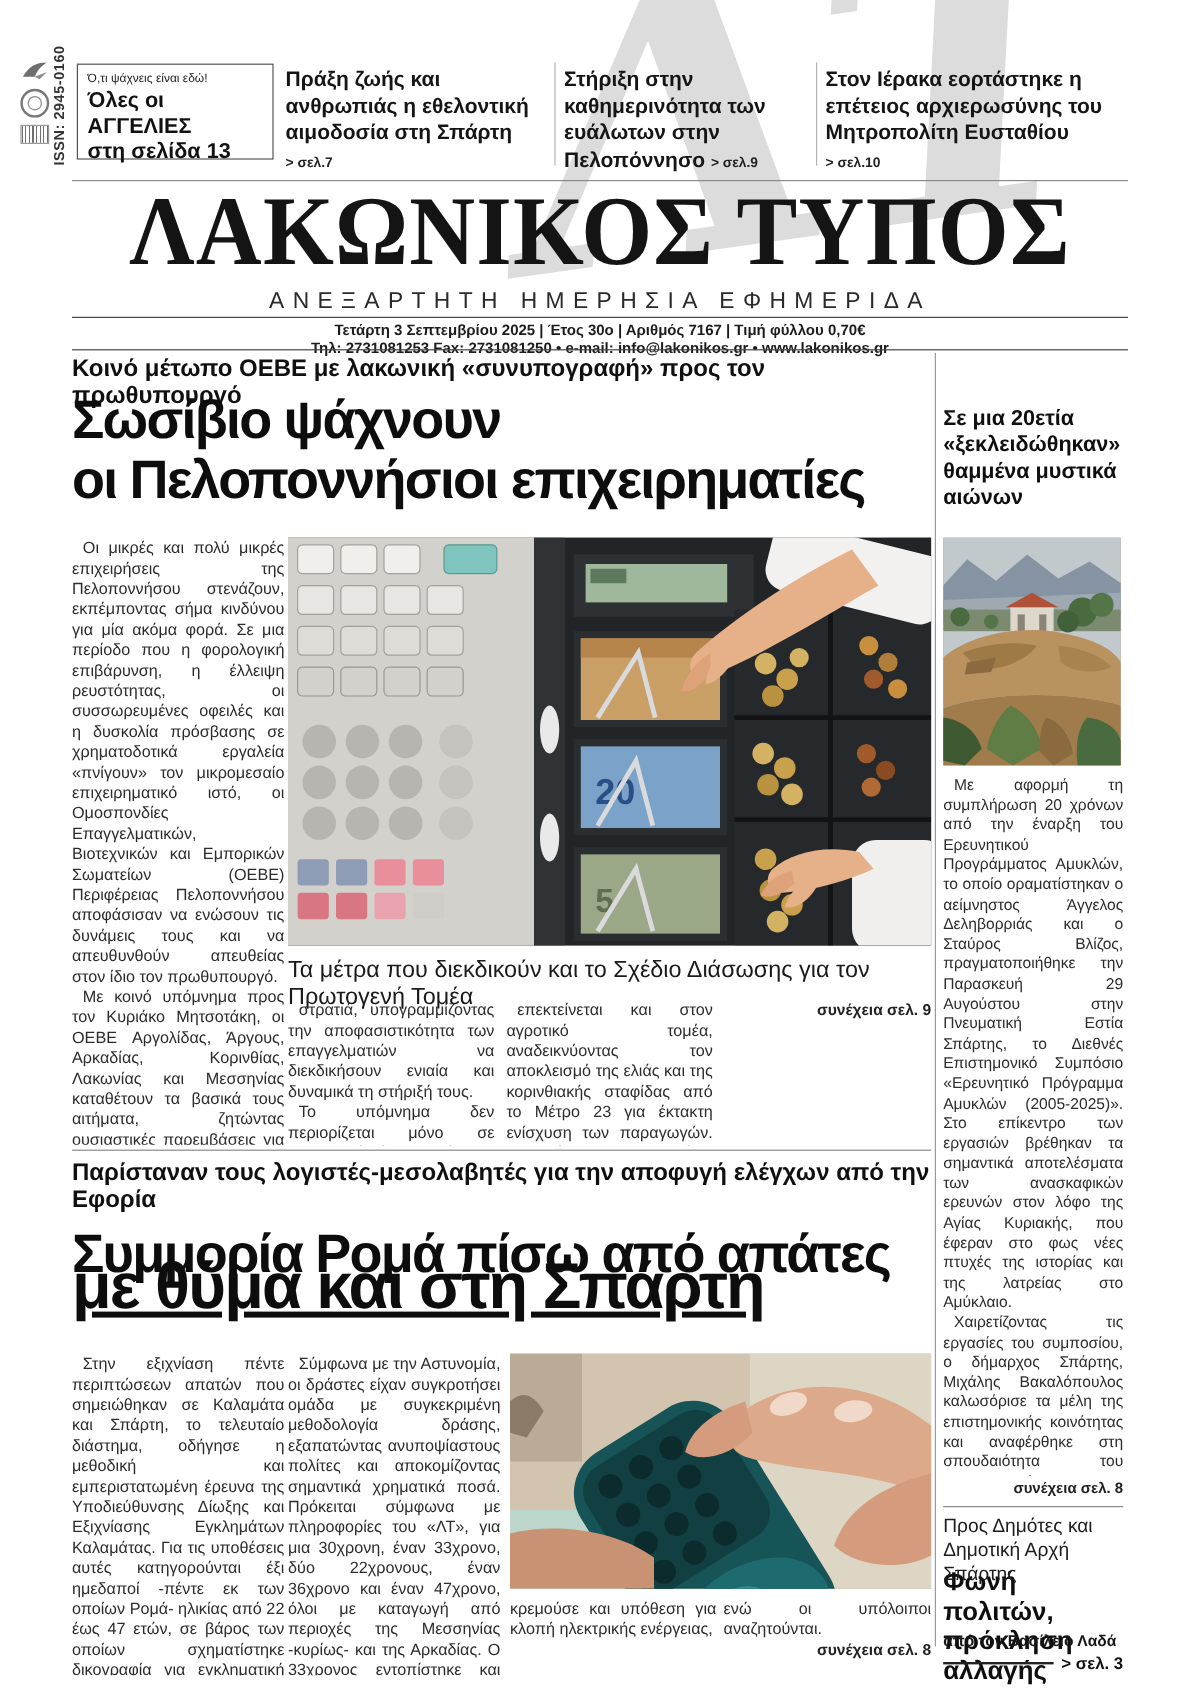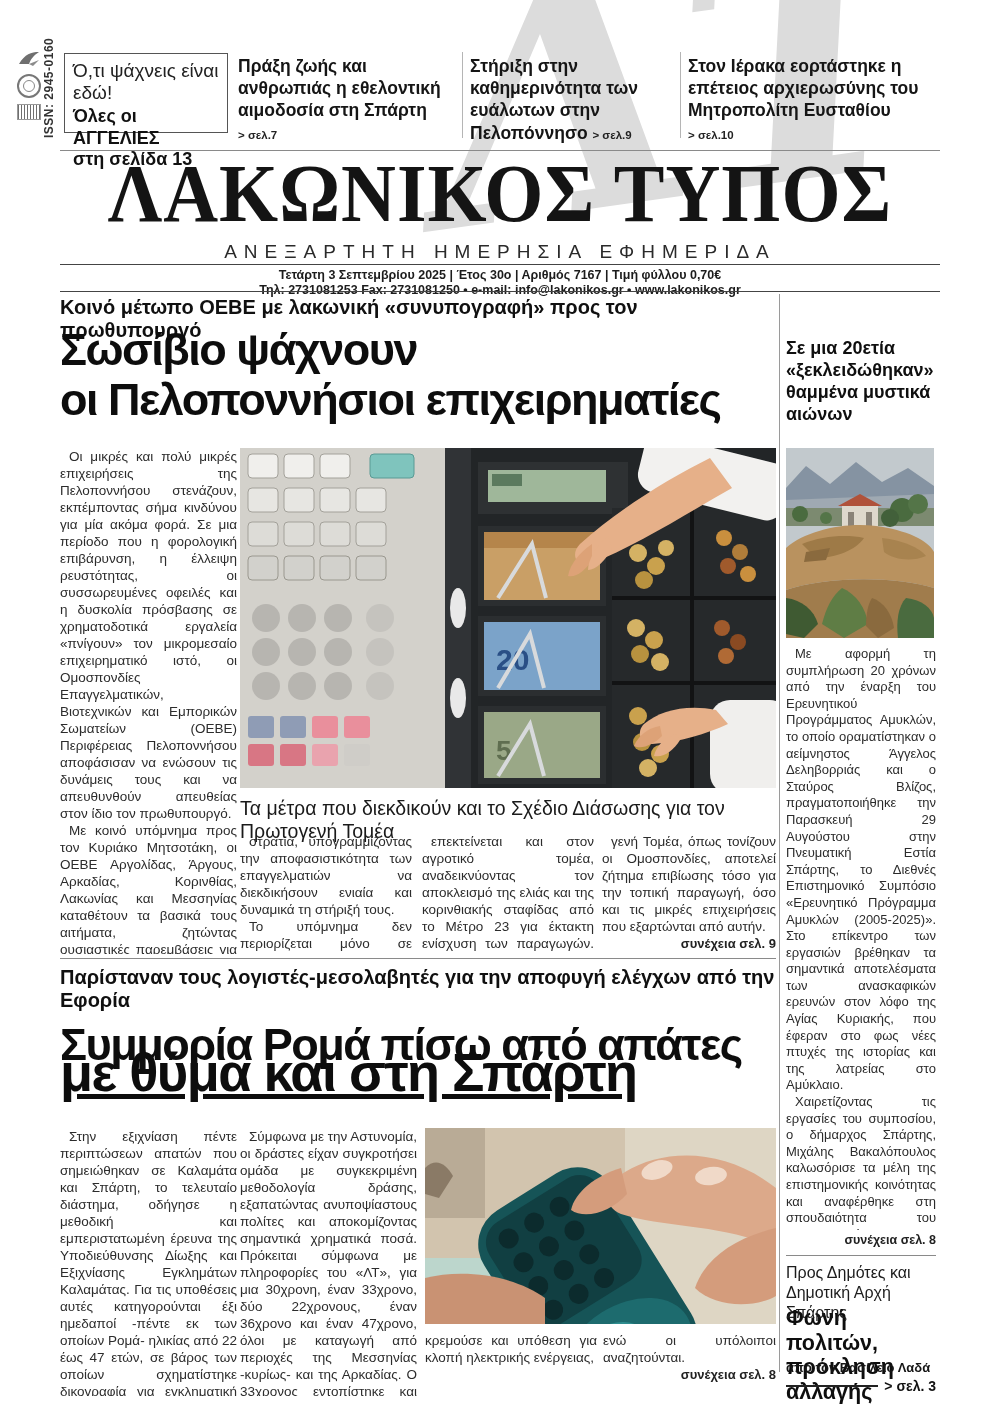--- a/index.html
+++ b/index.html
@@ -15,21 +15,21 @@
 
   
   .corner{left:14px;top:50px;width:30px;height:88px;display:flex;flex-direction:column;gap:6px;align-items:center;}
   .stamp{width:20px;height:20px;border:2px solid #777;border-radius:50%;display:flex;align-items:center;justify-content:center;}
   .stamp-inner{width:10px;height:10px;border:1px solid #888;border-radius:50%;}
   .barcode{width:22px;height:14px;background:repeating-linear-gradient(90deg,#6f6f6f 0 1px,transparent 1px 3px);border:1px solid #999;}
   .issn{left:42px;top:138px;transform:rotate(-90deg);transform-origin:0 0;font-size:12px;font-weight:bold;color:#333;letter-spacing:0.5px;white-space:nowrap;}
 
   
   .adbox{left:64px;top:53px;width:164px;height:80px;border:1.5px solid #555;padding:6px 8px;box-sizing:border-box;background:#fff;}
-  .adbox .l1{font-size:19px;color:#222;margin-bottom:2px;}
+  .adbox .l1{font-size:10px;color:#222;margin-bottom:2px;}
   .adbox .l2,.adbox .l3{font-size:18px;font-weight:bold;color:#111;line-height:1.2;}
   .teaser{font-size:17.5px;font-weight:bold;line-height:1.27;color:#151515;}
   .t1{left:238px;top:55px;width:215px;}
   .t2{left:470px;top:55px;width:200px;}
   .t3{left:688px;top:55px;width:252px;}
   .tsep{width:1px;background:#b5b5b5;top:52px;height:86px;}
   .s1{left:462px;} .s2{left:680px;}
   .pref{font-size:11.5px;font-weight:bold;color:#222;white-space:nowrap;margin-top:35px;}
 
   .hr{background:#8a8a8a;height:1px;}
@@ -258,21 +258,20 @@
   <div class="z caption1">Τα μέτρα που διεκδικούν και το Σχέδιο Διάσωσης για τον Πρωτογενή Τομέα</div>
 
   <div class="z bodycol ucol ucolA">
     <p>στρατιά, υπογραμμίζοντας την αποφασιστικότητα των επαγγελματιών να διεκδικήσουν ενιαία και δυναμικά τη στήριξή τους.</p>
     <p>Το υπόμνημα δεν περιορίζεται μόνο σε οικονομικά μέτρα, αλλά</p>
   </div>
   <div class="z bodycol ucol ucolB">
     <p>επεκτείνεται και στον αγροτικό τομέα, αναδεικνύοντας τον αποκλεισμό της ελιάς και της κορινθιακής σταφίδας από το Μέτρο 23 για έκτακτη ενίσχυση των παραγωγών. Το αίτημα για Σχέδιο Διάσωσης στον Πρωτο-</p>
   </div>
   <div class="z bodycol ucol ucolC">
-    <p>γενή Τομέα, όπως τονίζουν οι Ομοσπονδίες, αποτελεί ζήτημα επιβίωσης τόσο για την τοπική παραγωγή, όσο και τις μικρές επιχειρήσεις που εξαρτώνται από αυτήν.</p>
     <p class="contin">συνέχεια σελ. 9</p>
   </div>
 
   <div class="z hr art-rule"></div>
 
   <div class="z kicker crime-kicker">Παρίσταναν τους λογιστές-μεσολαβητές για την αποφυγή ελέγχων από την Εφορία</div>
   <div class="z headline crime-h1">Συμμορία Ρομά πίσω από απάτες</div>
   <div class="z headline crime-h2">με θύμα και στη Σπάρτη</div>
 
   <div class="z bodycol crime-col1">

